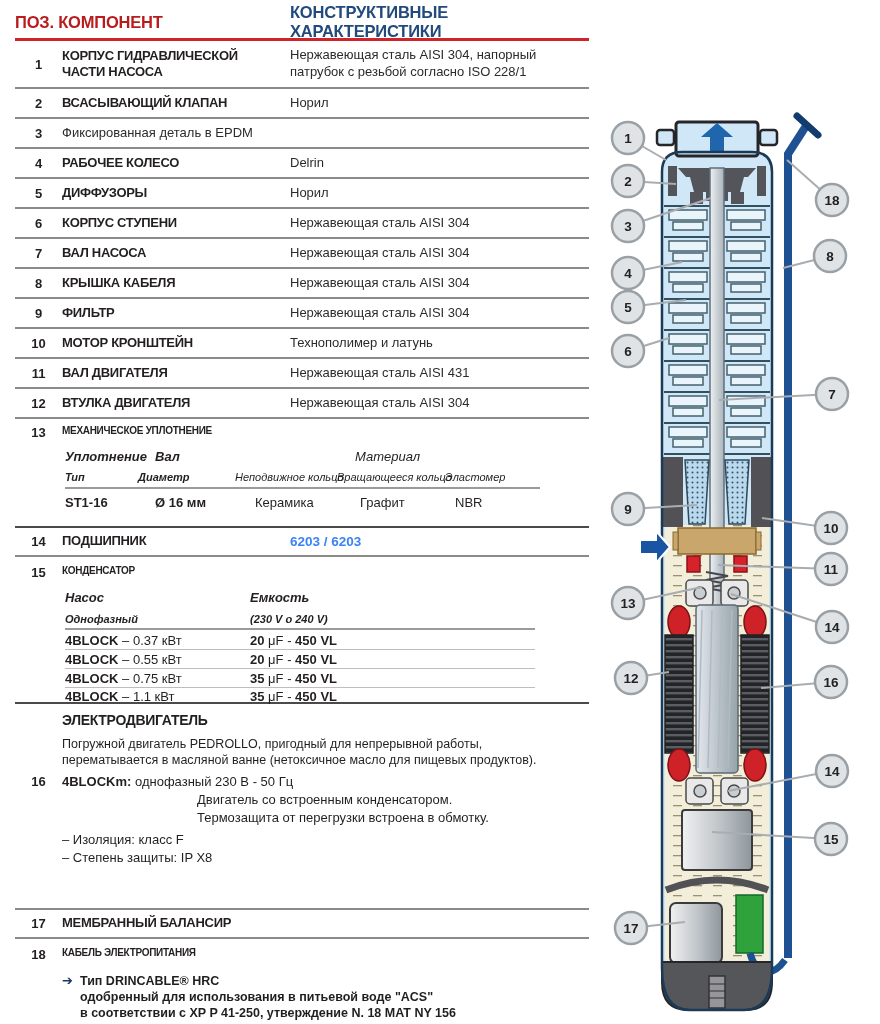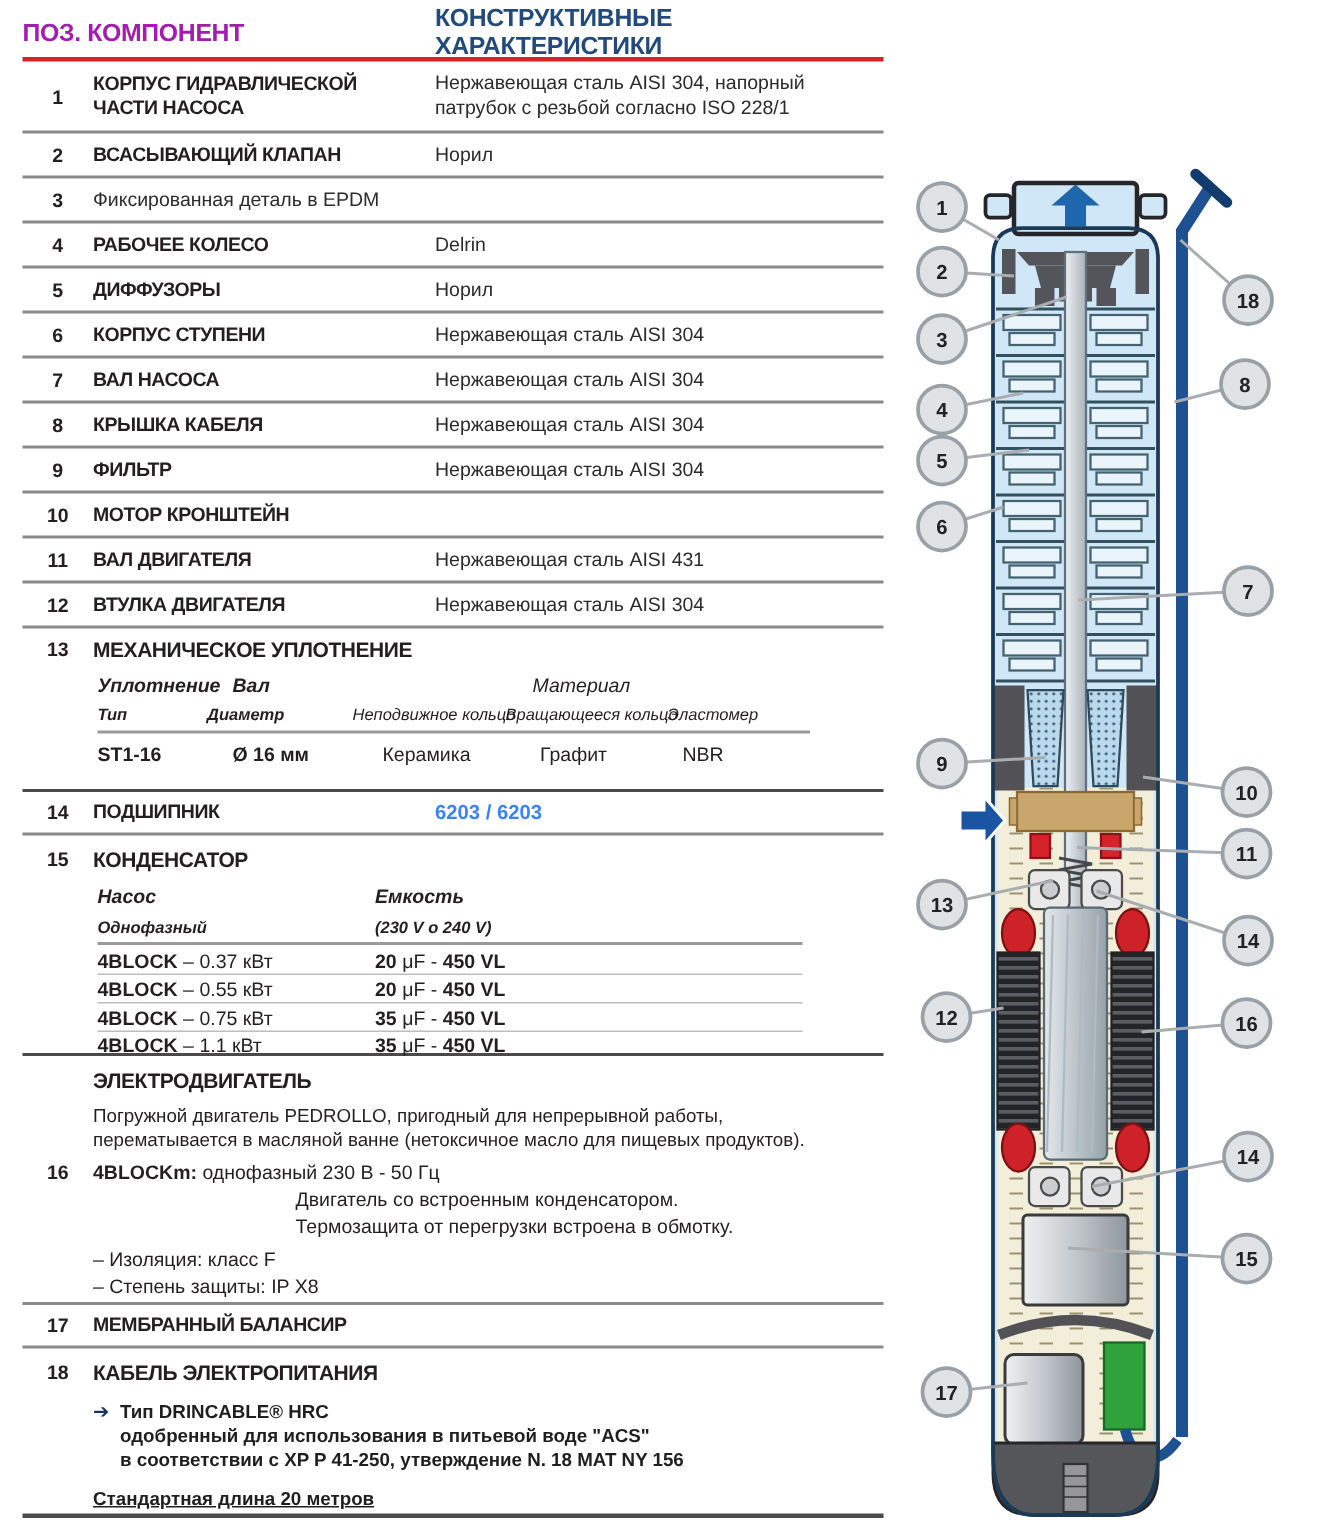--- a/index.html
+++ b/index.html
@@ -3,34 +3,34 @@
 <meta charset="utf-8">
 <style>
   html,body{margin:0;padding:0;}
   body{
     width:880px;height:1024px;position:relative;background:#ffffff;
     font-family:"Liberation Sans","DejaVu Sans",sans-serif;color:#231f20;
     overflow:hidden;
   }
   .table-area{position:absolute;left:15px;top:6px;width:574px;}
   .hdr{display:flex;height:32px;align-items:center;}
-  .hdr .h1{width:275px;font-size:16.5px;font-weight:bold;color:#a21caf;letter-spacing:-0.2px;}
+  .hdr .h1{width:275px;font-size:16.5px;font-weight:bold;color:#b91c1c;letter-spacing:-0.2px;}
   .hdr .h2{flex:1;font-size:16.5px;font-weight:bold;color:#224a7d;letter-spacing:-0.2px;}
   .redline{height:3px;background:#d0242b;margin-bottom:0;}
   .row{display:flex;align-items:center;border-bottom:2px solid #8a8a8a;box-sizing:border-box;}
   .row.h46{height:48px;}
   .row.h30{height:30px;}
   .pos{width:47px;text-align:center;font-weight:bold;font-size:13px;flex:none;}
   .name{width:228px;font-weight:bold;font-size:13px;letter-spacing:-0.3px;line-height:1.25;flex:none;padding-right:6px;box-sizing:border-box;}
   .val{flex:1;font-size:13px;color:#2b2b2b;line-height:1.3;}
   .valbold{flex:1;font-size:13.5px;font-weight:bold;color:#3b82f6;}
   .block{position:relative;border-bottom:2px solid #8a8a8a;box-sizing:border-box;}
   .block.dark{border-bottom:2.5px solid #4a4a4a;}
   .bnum{position:absolute;left:0;width:47px;text-align:center;font-weight:bold;font-size:13px;}
-  .btitle{position:absolute;left:47px;font-weight:bold;font-size:14px;letter-spacing:-0.3px;}
+  .btitle{position:absolute;left:47px;font-weight:bold;font-size:10px;letter-spacing:-0.3px;}
   .it{font-style:italic;}
   .bi{font-style:italic;font-weight:bold;}
   .small{font-size:11px;}
   .abs{position:absolute;white-space:nowrap;}
   .line{position:absolute;height:2px;background:#9a9a9a;}
   .thin{position:absolute;height:1px;background:#bdbdbd;}
   .f13{font-size:13px;}
   .bold{font-weight:bold;}
   .cableblock .cline{font-weight:bold;font-size:12.5px;line-height:1.35;color:#1f1f1f;}
   .underl{text-decoration:underline;}
@@ -88,20 +88,21 @@
     <div class="val">Нержавеющая сталь AISI 304</div>
   </div>
   <div class="row h30">
     <div class="pos">9</div>
     <div class="name">ФИЛЬТР</div>
     <div class="val">Нержавеющая сталь AISI 304</div>
   </div>
   <div class="row h30">
     <div class="pos">10</div>
     <div class="name">МОТОР КРОНШТЕЙН</div>
+    <div class="val">Технополимер и латунь</div>
   </div>
   <div class="row h30">
     <div class="pos">11</div>
     <div class="name">ВАЛ ДВИГАТЕЛЯ</div>
     <div class="val">Нержавеющая сталь AISI 431</div>
   </div>
   <div class="row h30">
     <div class="pos">12</div>
     <div class="name">ВТУЛКА ДВИГАТЕЛЯ</div>
     <div class="val">Нержавеющая сталь AISI 304</div>
@@ -146,21 +147,21 @@
     <div class="abs f13" style="left:50px;top:95px;"><b>4BLOCK</b> <span>– 0.55 кВт</span></div>
     <div class="abs f13" style="left:235px;top:95px;"><b>20</b> <span>μF -</span> <b>450 VL</b></div>
     <div class="thin" style="left:50px;top:111px;width:470px;"></div>
     <div class="abs f13" style="left:50px;top:114px;"><b>4BLOCK</b> <span>– 0.75 кВт</span></div>
     <div class="abs f13" style="left:235px;top:114px;"><b>35</b> <span>μF -</span> <b>450 VL</b></div>
     <div class="thin" style="left:50px;top:130px;width:470px;"></div>
     <div class="abs f13" style="left:50px;top:132px;text-align:right;"><b>4BLOCK</b> <span>– 1.1 кВт</span></div>
     <div class="abs f13" style="left:235px;top:132px;"><b>35</b> <span>μF -</span> <b>450 VL</b></div>
   </div>
 
-  <div class="block" style="height:166px;">
+  <div class="block" style="height:206px;">
     <div class="btitle" style="top:8px;font-size:14px;">ЭЛЕКТРОДВИГАТЕЛЬ</div>
     <div class="abs" style="left:47px;top:32px;width:515px;white-space:normal;font-size:12.5px;line-height:1.3;">Погружной двигатель PEDROLLO, пригодный для непрерывной работы, перематывается в масляной ванне (нетоксичное масло для пищевых продуктов).</div>
     <div class="bnum" style="top:70px;">16</div>
     <div class="abs f13" style="left:47px;top:70px;"><b>4BLOCKm:</b> <span>однофазный 230 В - 50 Гц</span></div>
     <div class="abs f13" style="left:182px;top:106px;">Термозащита от перегрузки встроена в обмотку.</div>
     <div class="abs f13" style="left:182px;top:88px;">Двигатель со встроенным конденсатором.</div>
     <div class="abs f13" style="left:47px;top:128px;">– Изоляция: класс F</div>
     <div class="abs f13" style="left:47px;top:146px;">– Степень защиты: IP X8</div>
   </div>
 

